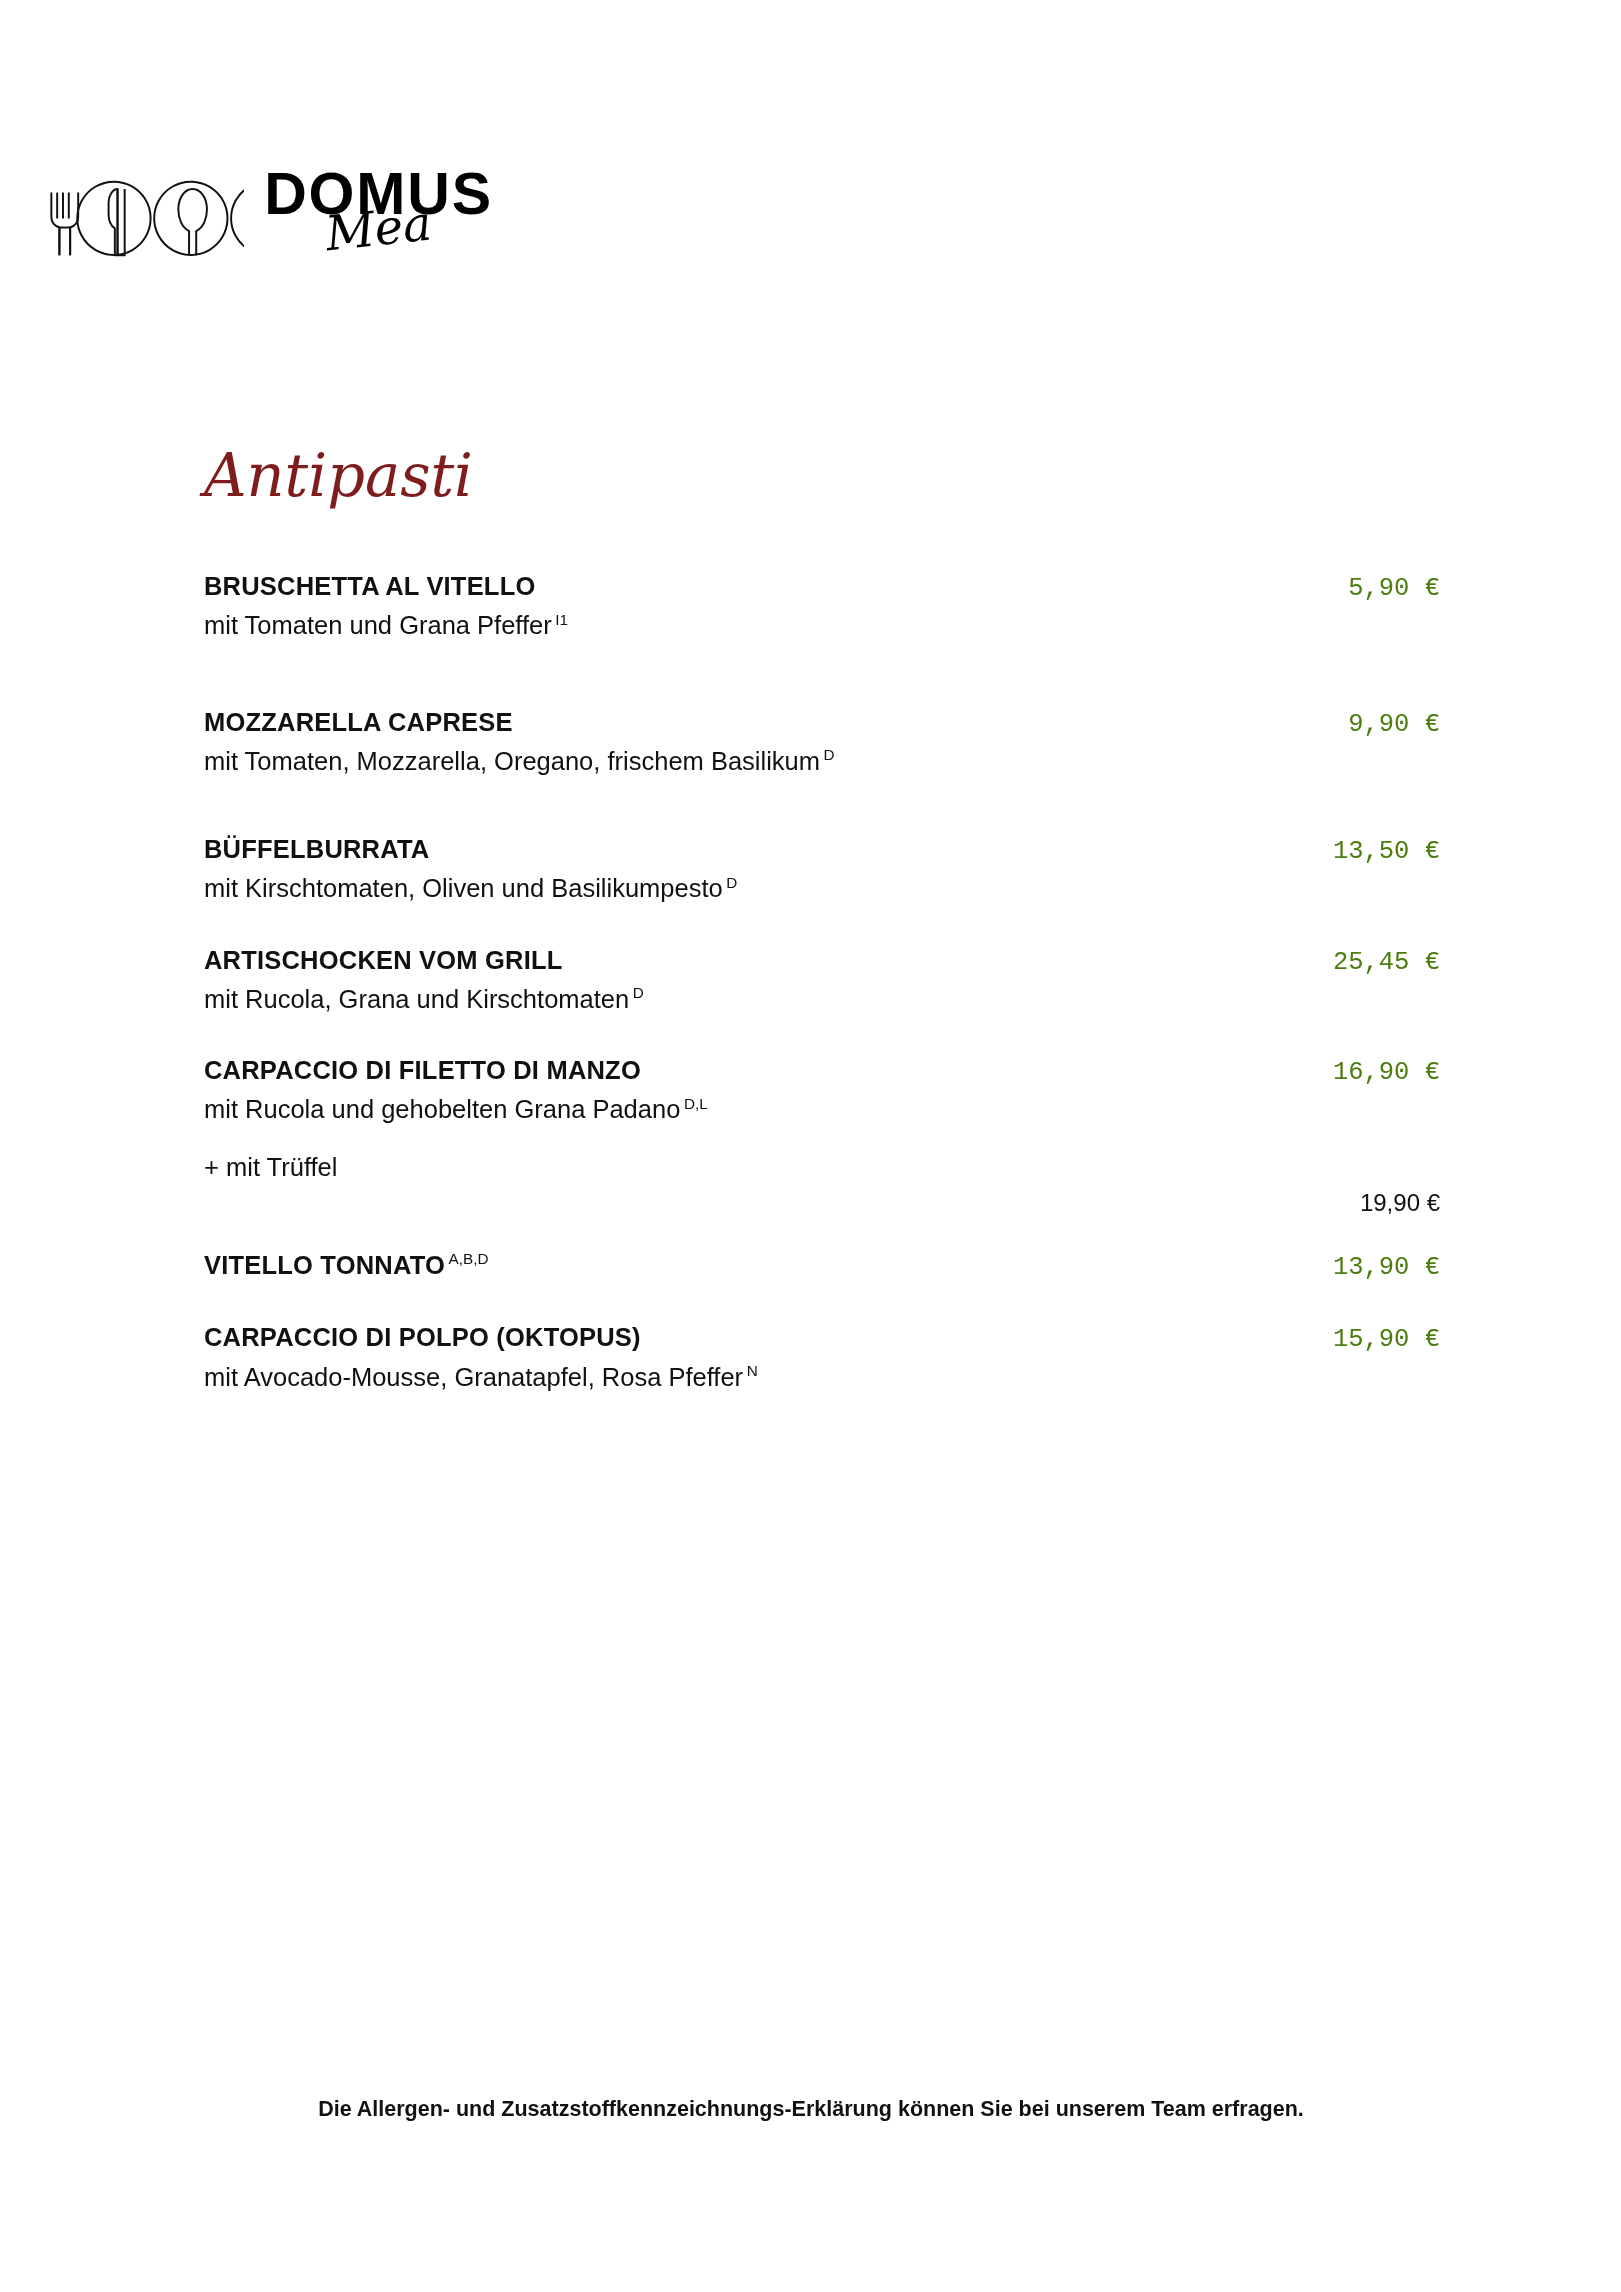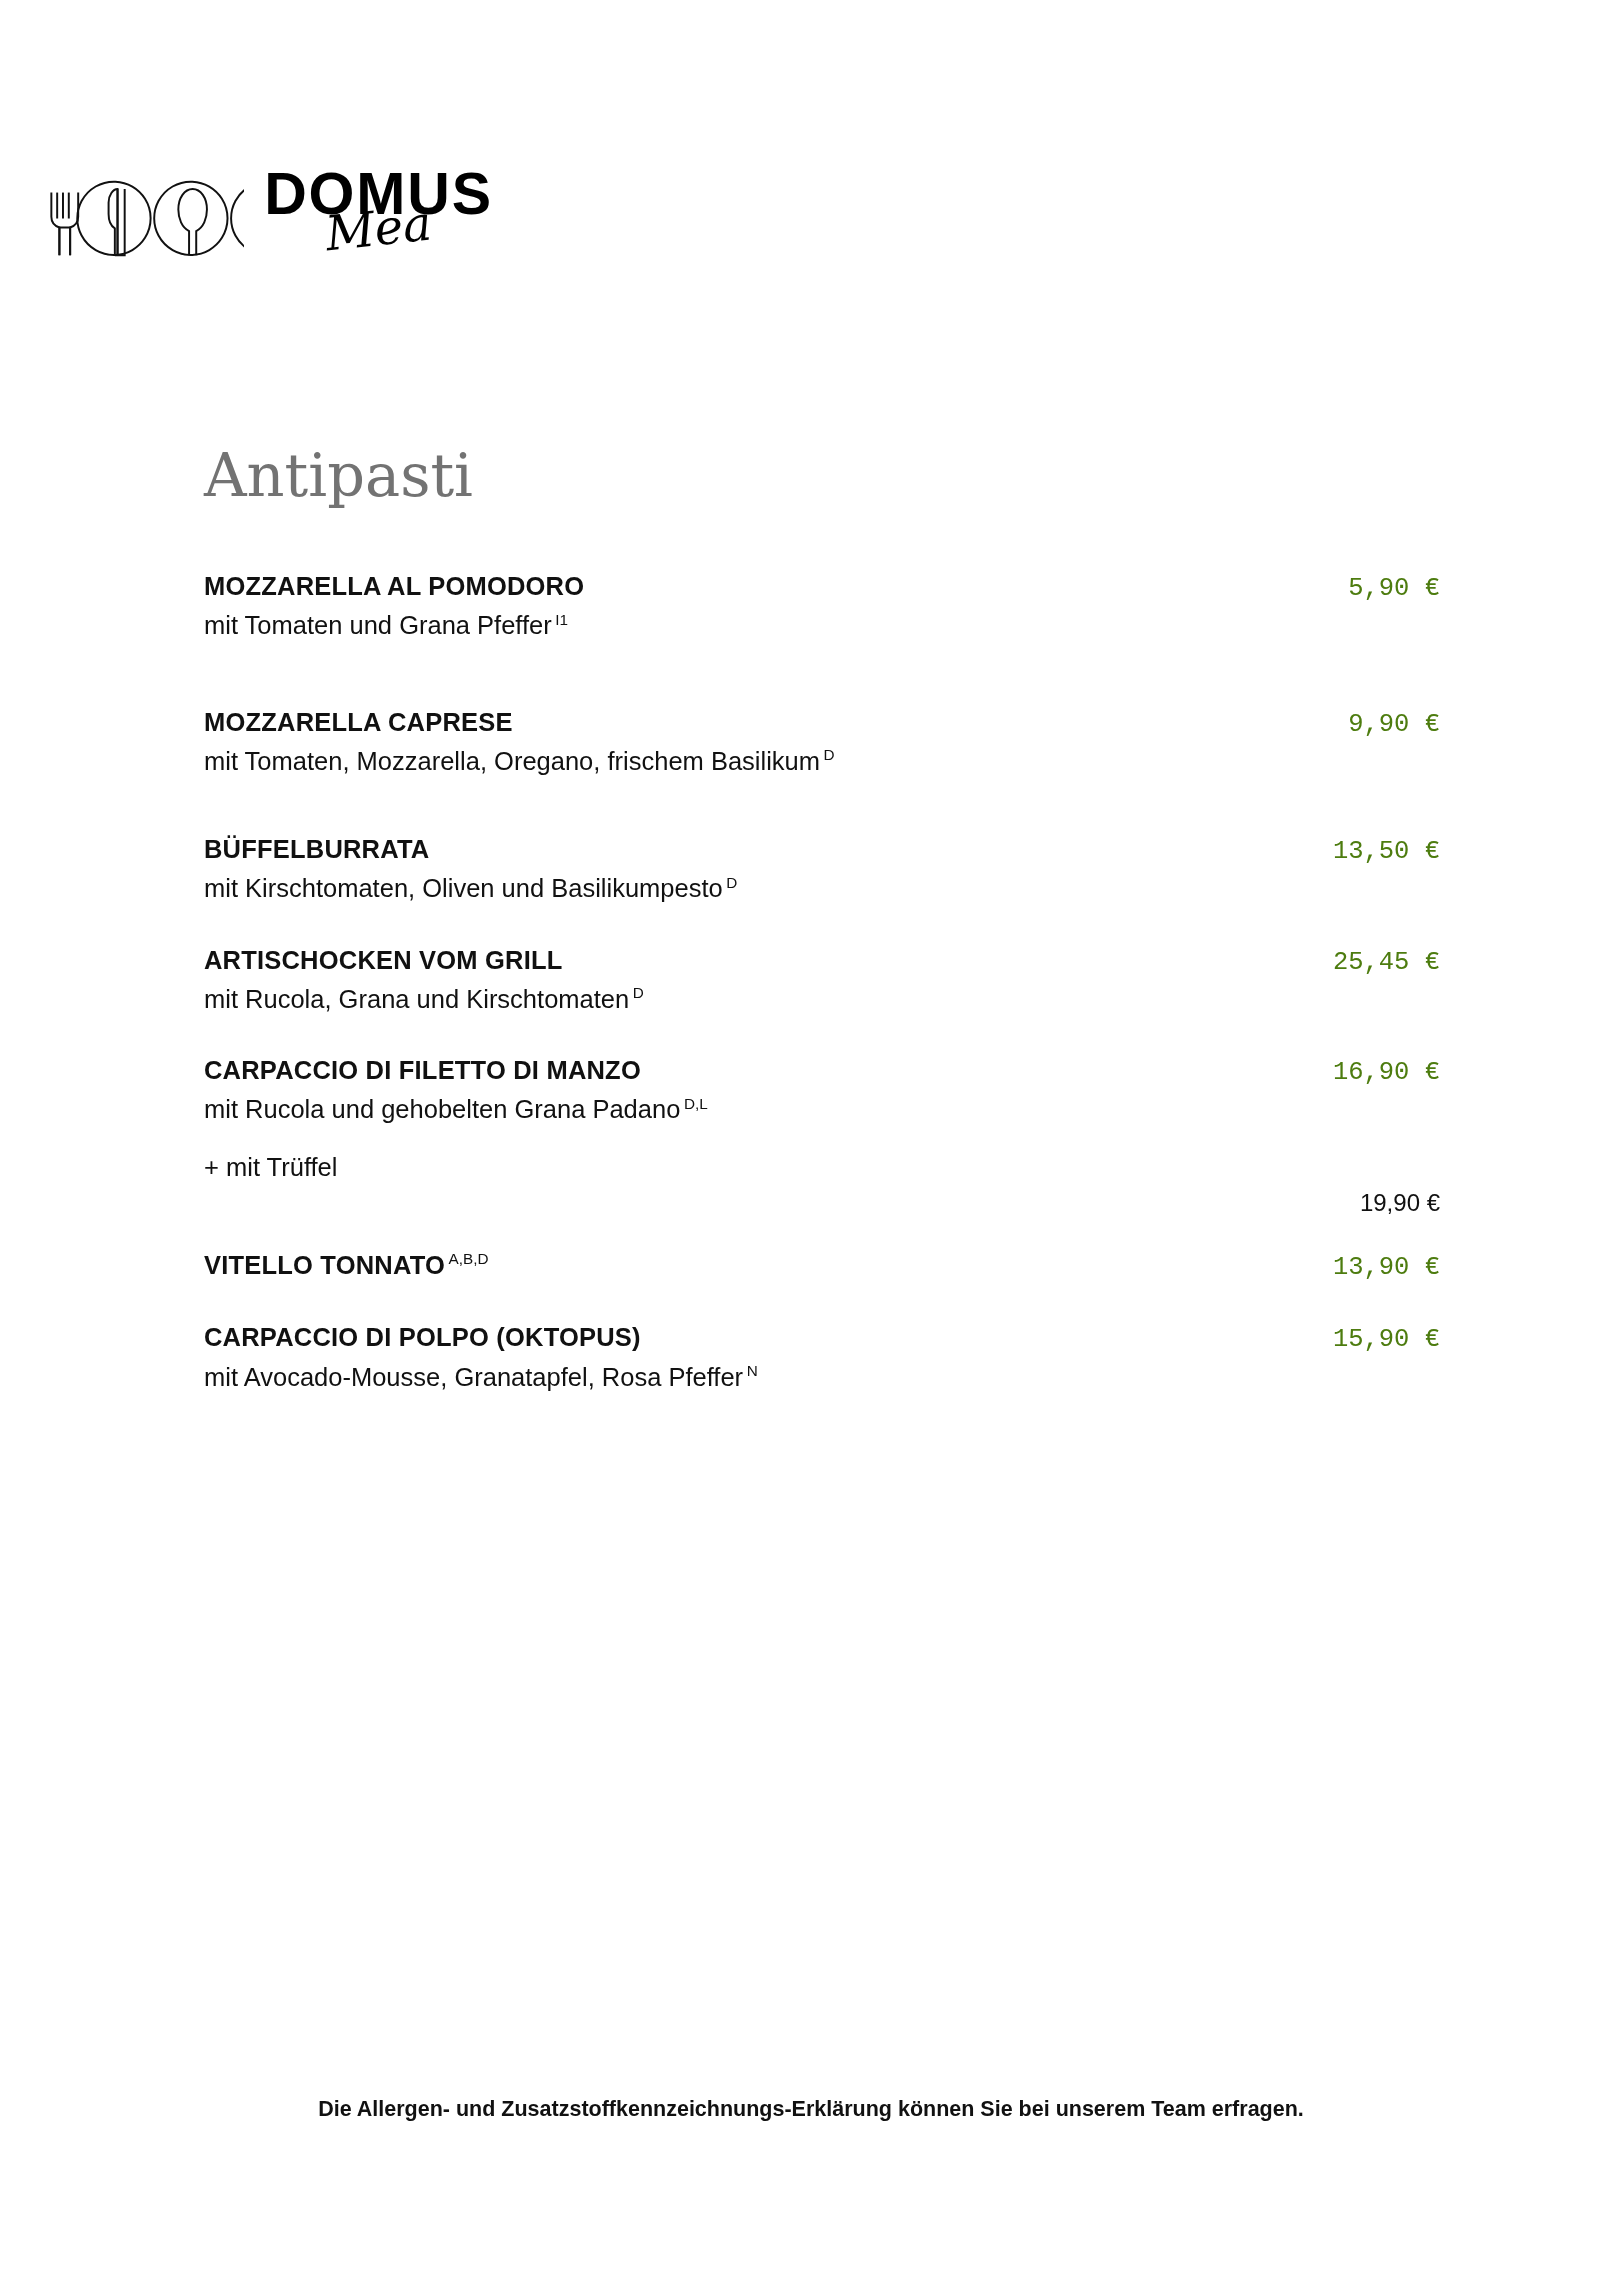--- a/index.html
+++ b/index.html
@@ -64,24 +64,25 @@
     color: #000000;
     transform: rotate(-6deg);
   }
 
   
   .section-heading {
     position: absolute;
     top: 446px;
     left: 204px;
     font-family: "DejaVu Serif", serif;
+    font-style: italic;
     font-weight: normal;
     font-size: 59px;
     line-height: 1;
-    color: #737373;
+    color: #7f1d1d;
   }
 
   
   .menu {
     position: absolute;
     top: 571px;
     left: 204px;
     width: 1236px;
   }
   .menu-item {
@@ -210,21 +211,21 @@
     <div class="logo-mea">Mea</div>
   </div>
 </div>
 
 <div class="section-heading">Antipasti</div>
 
 <div class="menu">
 
   <div class="menu-item">
     <div class="item-row">
-      <div class="item-name"><span>MOZZARELLA AL POMODORO</span></div>
+      <div class="item-name"><span>BRUSCHETTA AL VITELLO</span></div>
       <div class="item-price">5,90 €</div>
     </div>
     <div class="item-desc"><span>mit Tomaten und Grana Pfeffer</span><sup class="allerg">I1</sup></div>
   </div>
   <div class="gap-lg"></div>
 
   <div class="menu-item">
     <div class="item-row">
       <div class="item-name"><span>MOZZARELLA CAPRESE</span></div>
       <div class="item-price">9,90 €</div>

